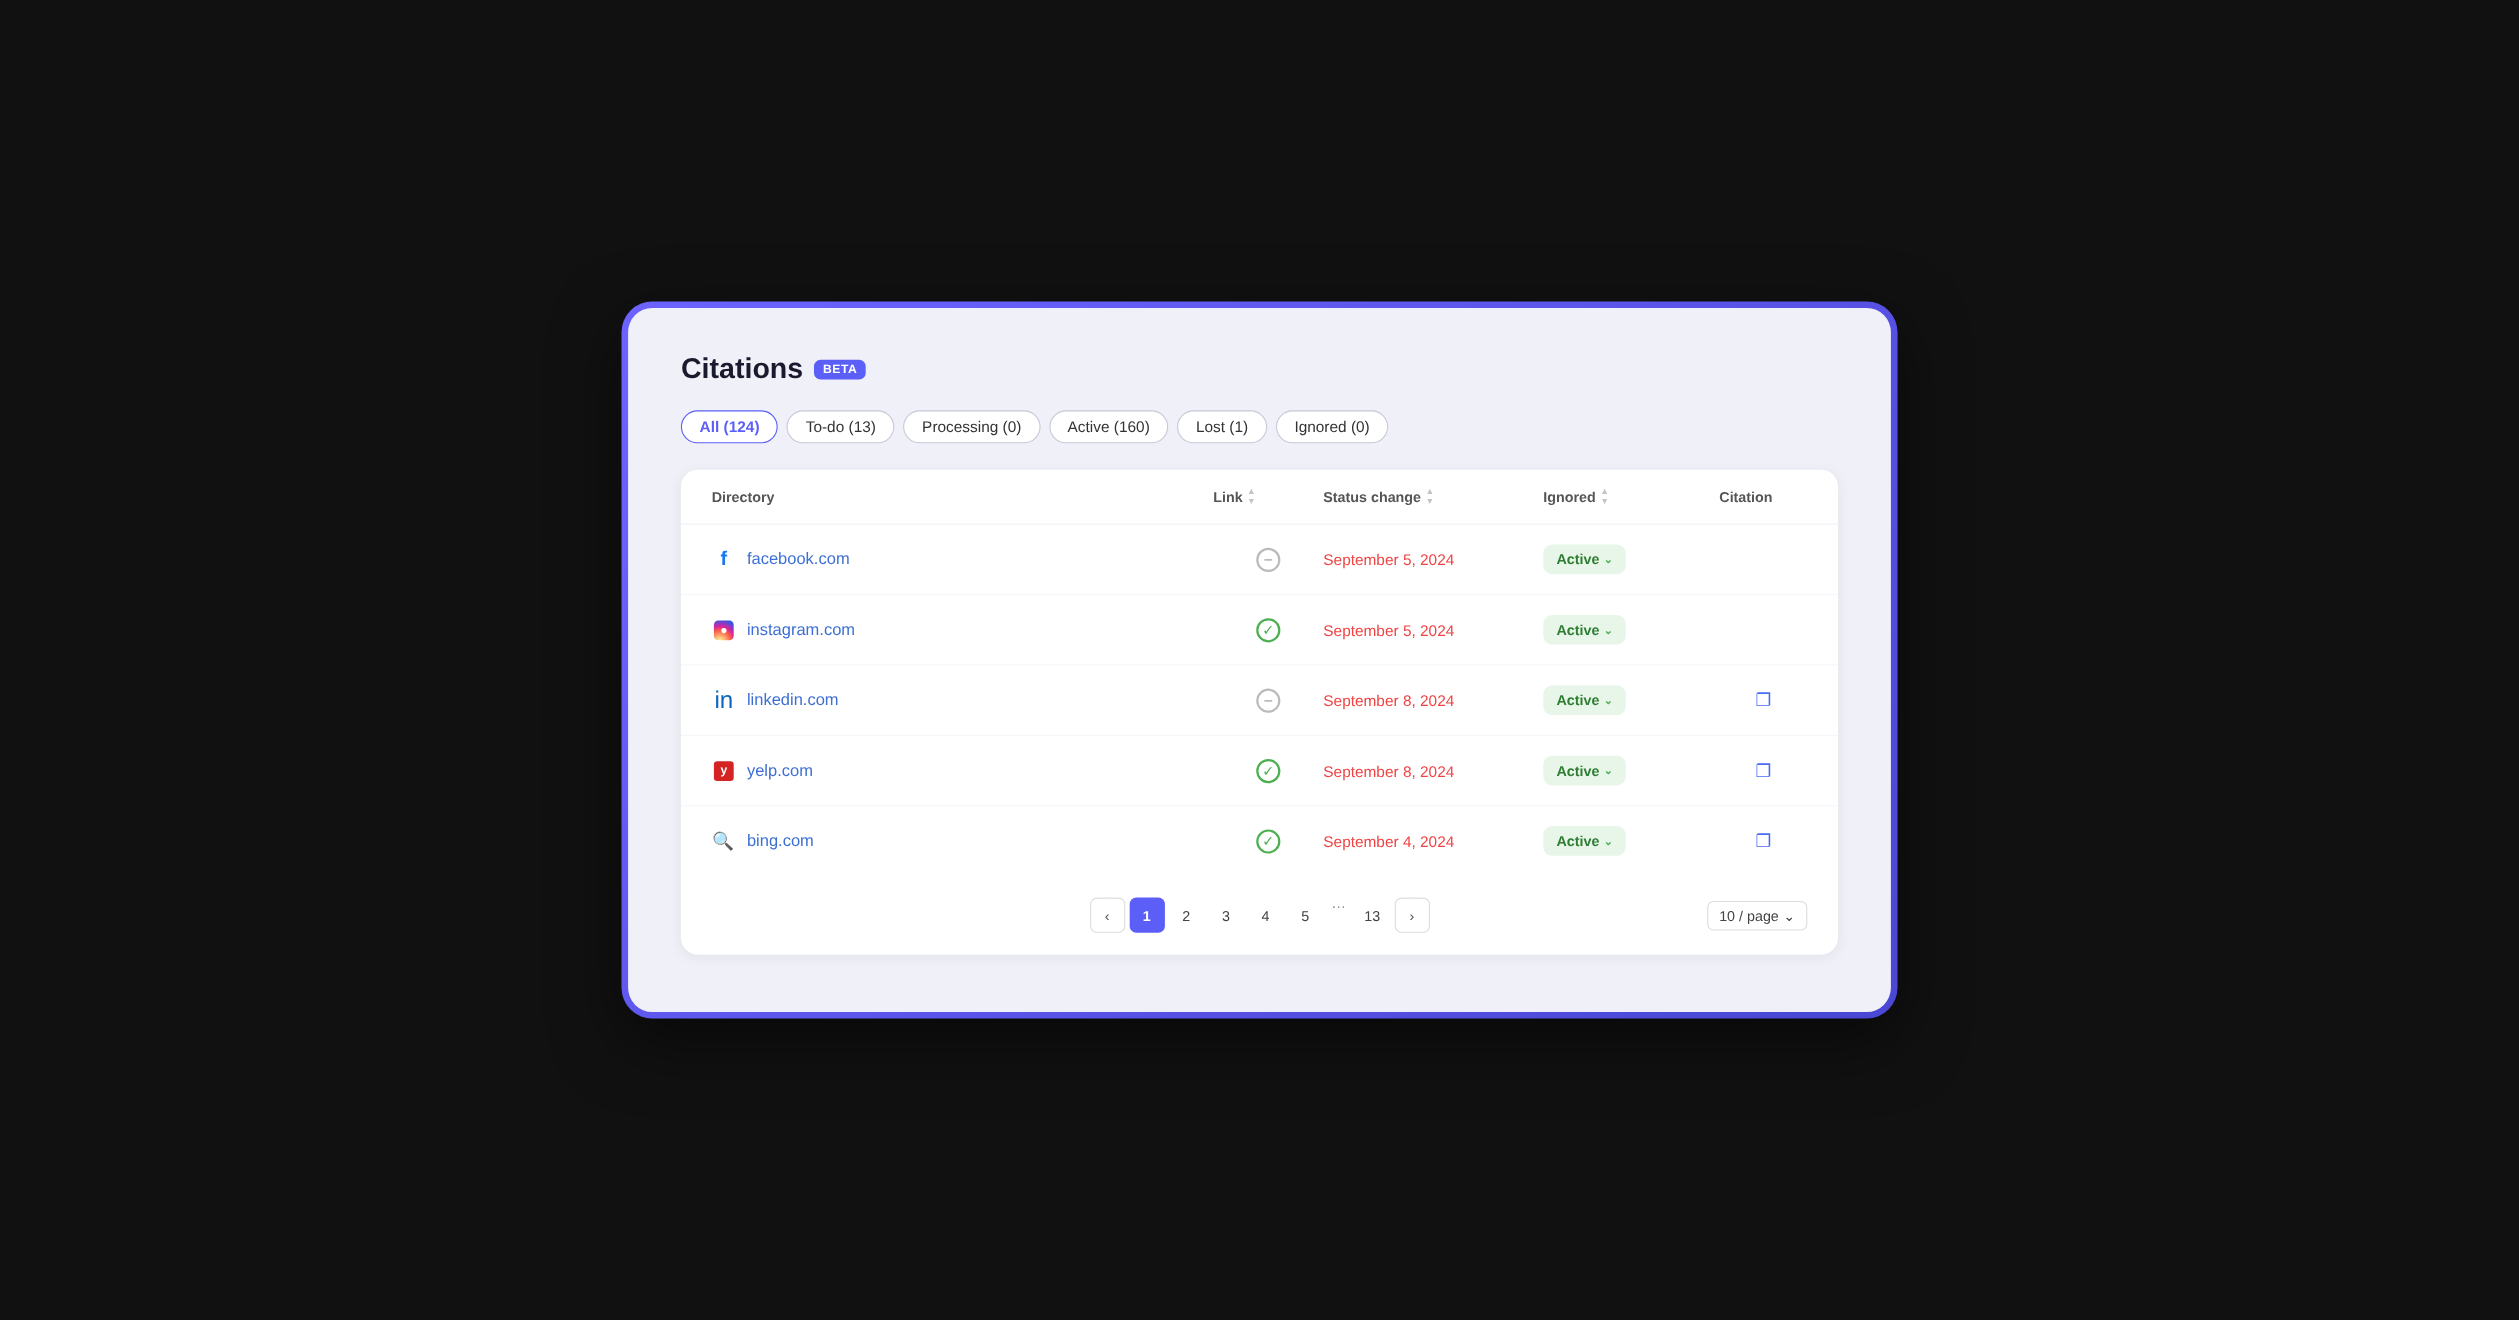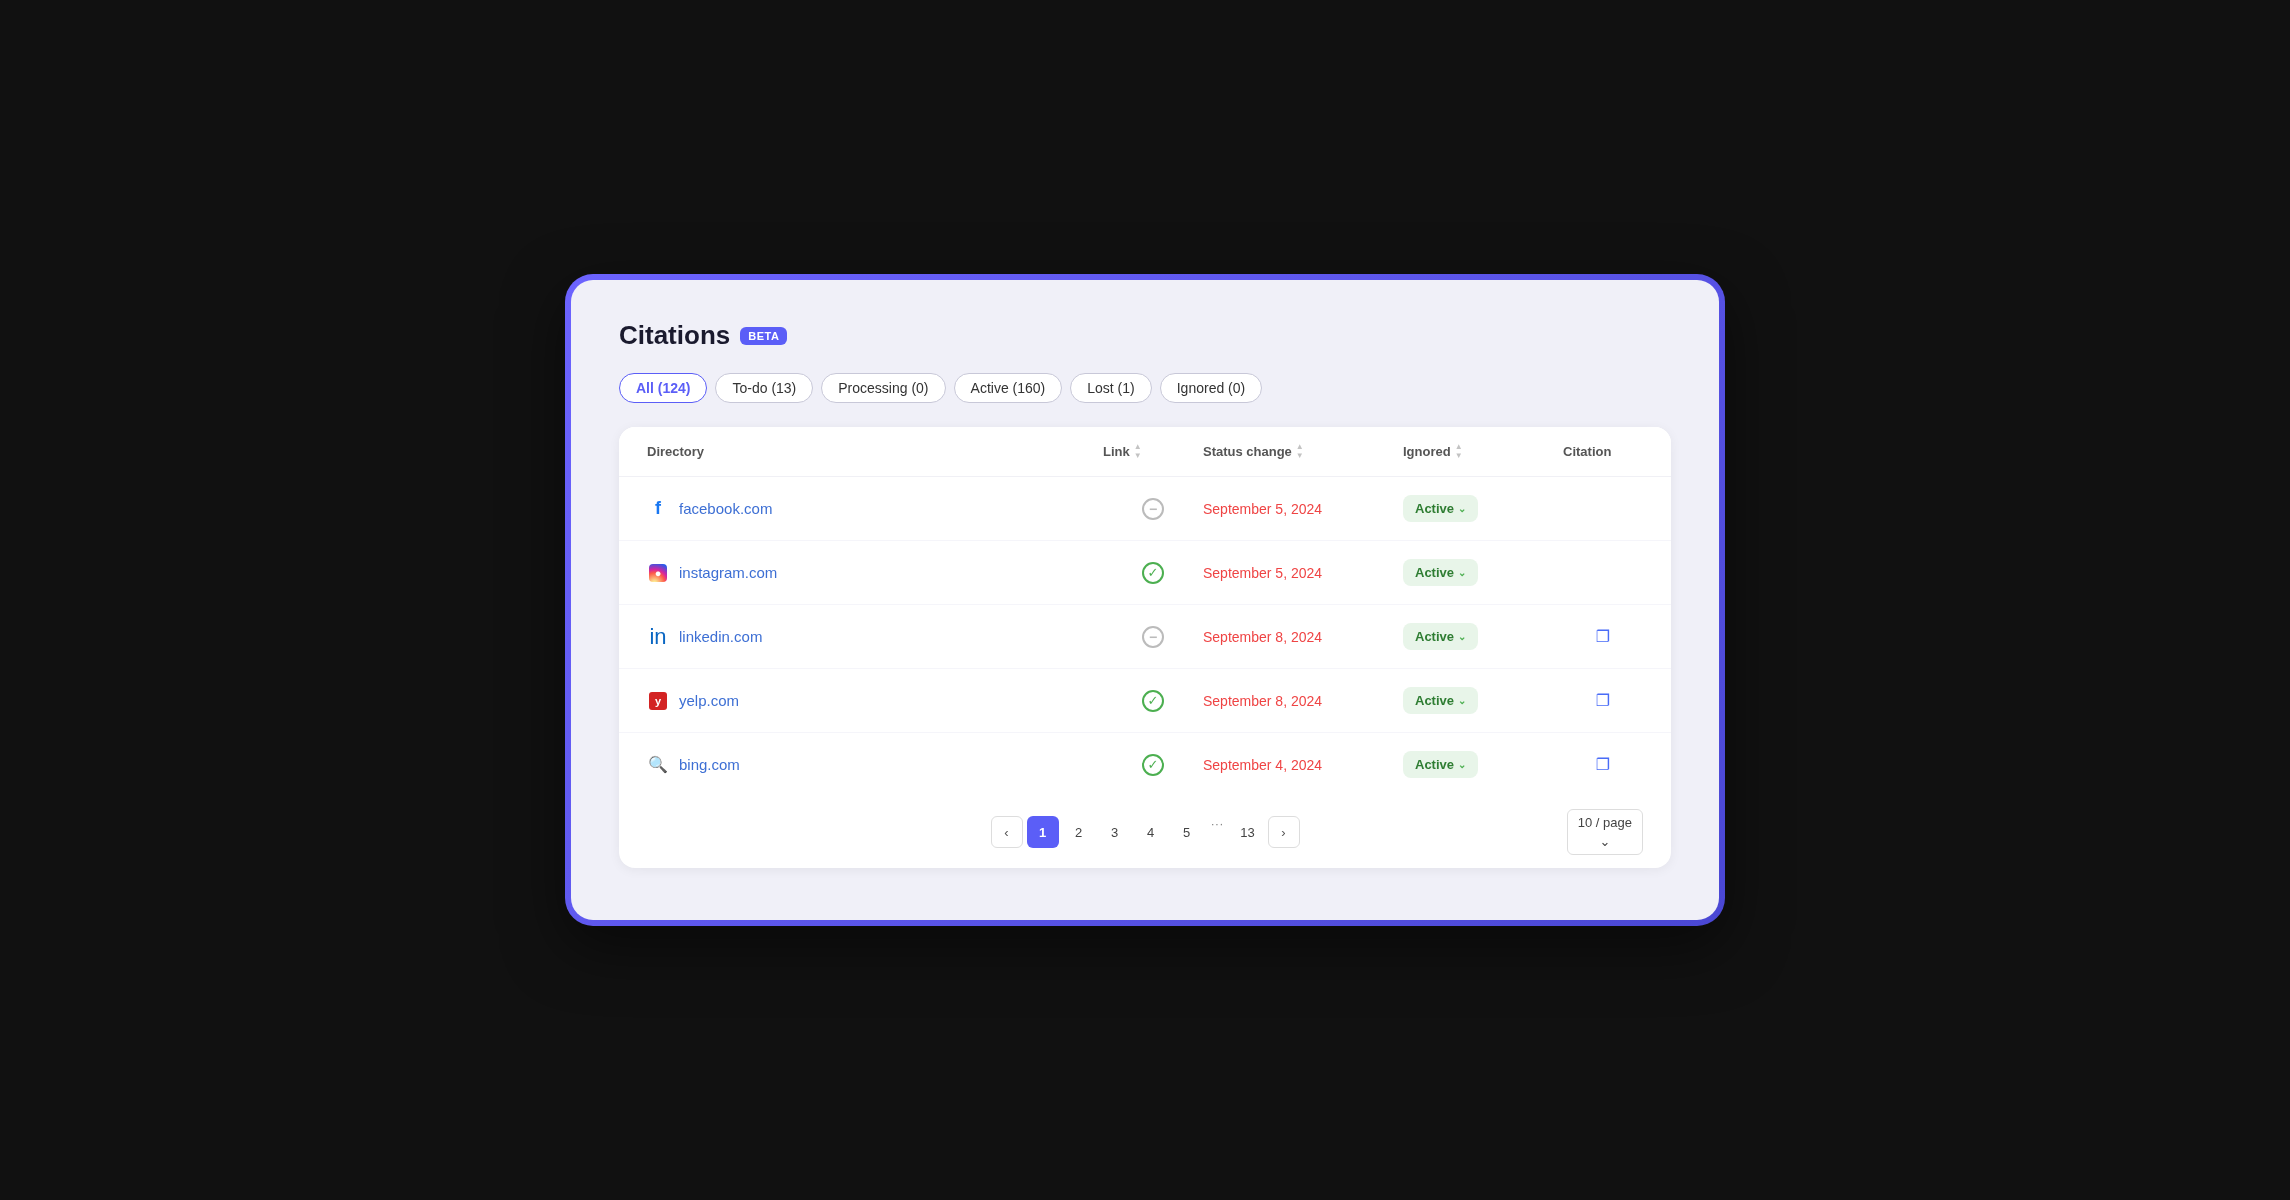--- a/index.html
+++ b/index.html
@@ -239,21 +239,20 @@
       display: flex;
       align-items: center;
       gap: 4px;
       border: 1.5px solid #ddd;
       border-radius: 6px;
       padding: 5px 10px;
       font-size: 13px;
       color: #444;
       background: #fff;
       cursor: pointer;
-      flex-direction: column;
     }
 
     
     .fb-icon { color: #1877f2; font-size: 18px; font-weight: 900; }
     
     .ig-icon {
       width: 18px; height: 18px;
       background: radial-gradient(circle at 30% 107%, #fdf497 0%, #fdf497 5%, #fd5949 45%, #d6249f 60%, #285AEB 90%);
       border-radius: 4px;
       display: flex; align-items: center; justify-content: center;

